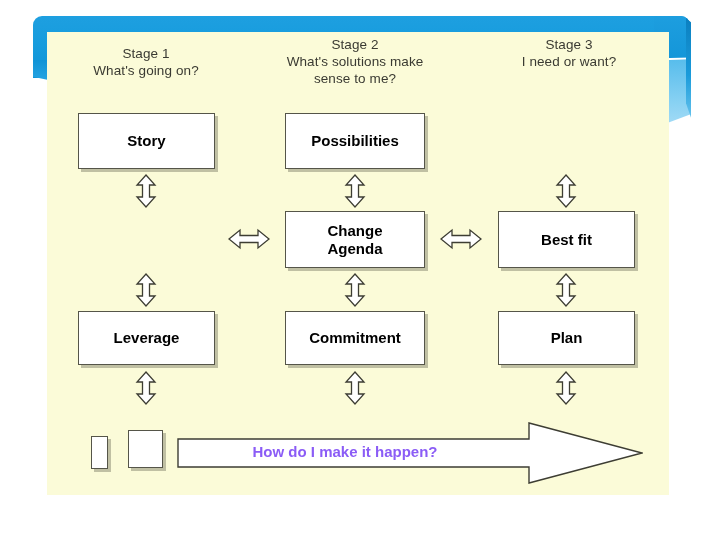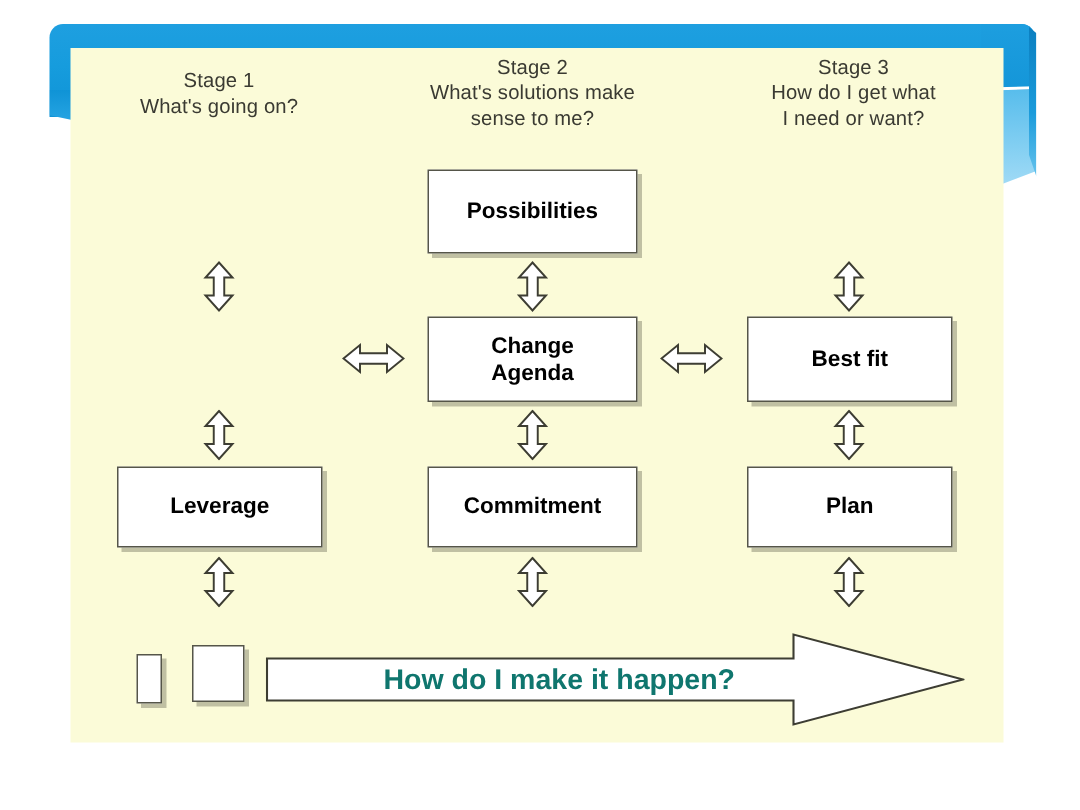--- a/index.html
+++ b/index.html
@@ -159,25 +159,25 @@
   .big-arrow {
     position: absolute;
     left: 177px; top: 422px;
     width: 466px; height: 62px;
   }
   .big-arrow svg { display: block; width: 100%; height: 100%; }
   .big-arrow-label {
     position: absolute;
     left: 200px; top: 443px;
     width: 290px;
-    text-align: right;
+    text-align: center;
     font-family: "Liberation Sans", sans-serif;
     font-weight: bold;
-    font-size: 19px;
-    color: #0f766e;
+    font-size: 15px;
+    color: #8b5cf6;
     pointer-events: none;
   }
 </style>
 </head>
 <body>
 
 <div id="slide">
 
   <div class="banner-main"></div>
   <div class="banner-left-tail"></div>
@@ -194,24 +194,28 @@
   </div>
 
   <div class="stage-head stage-2">
     <span class="line">Stage 2</span>
     <span class="line">What's solutions make</span>
     <span class="line">sense to me?</span>
   </div>
 
   <div class="stage-head stage-3">
     <span class="line">Stage 3</span>
-    <span class="line">How do I get what</span>
     <span class="line">I need or want?</span>
   </div>
 
+  <div class="pbox c1 r1">
+    <span>
+        <span class="lbl">Story</span>
+      </span>
+  </div>
   <div class="pbox c2 r1">
     <span>
         <span class="lbl">Possibilities</span>
       </span>
   </div>
 
   <div class="pbox c2 r2">
     <span>
       <span class="lbl">Change</span>
       <span class="lbl">Agenda</span>

